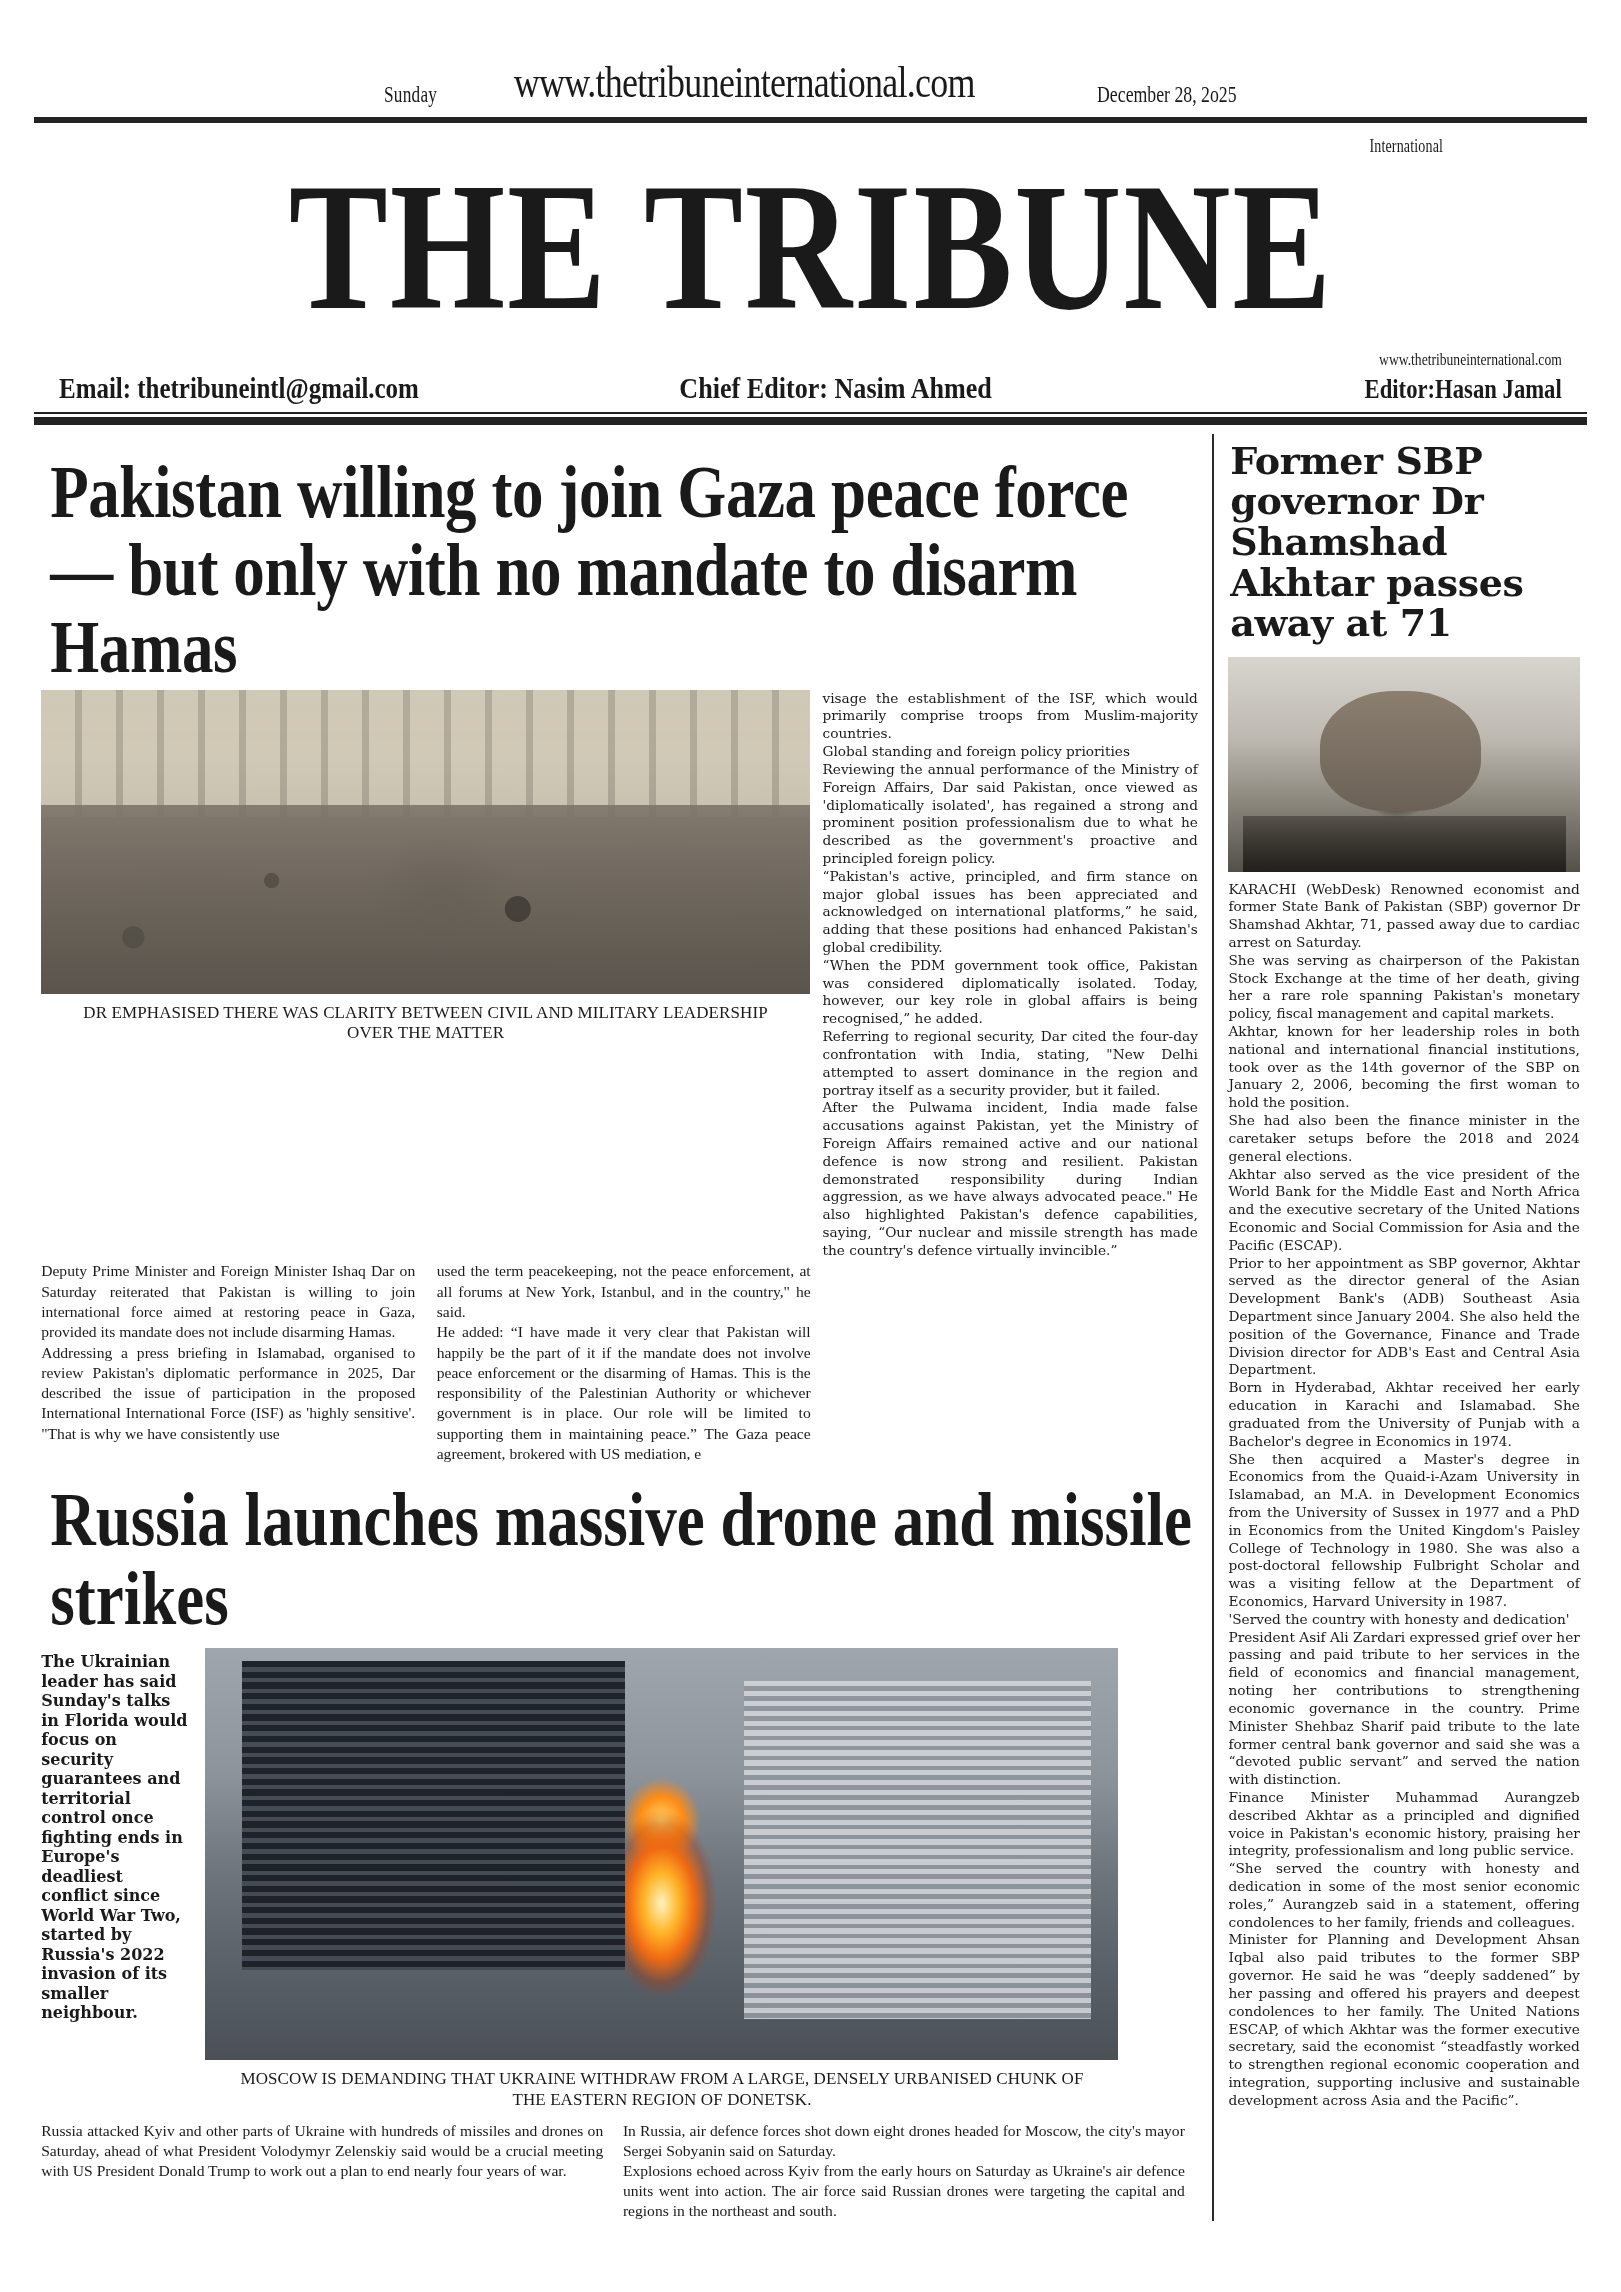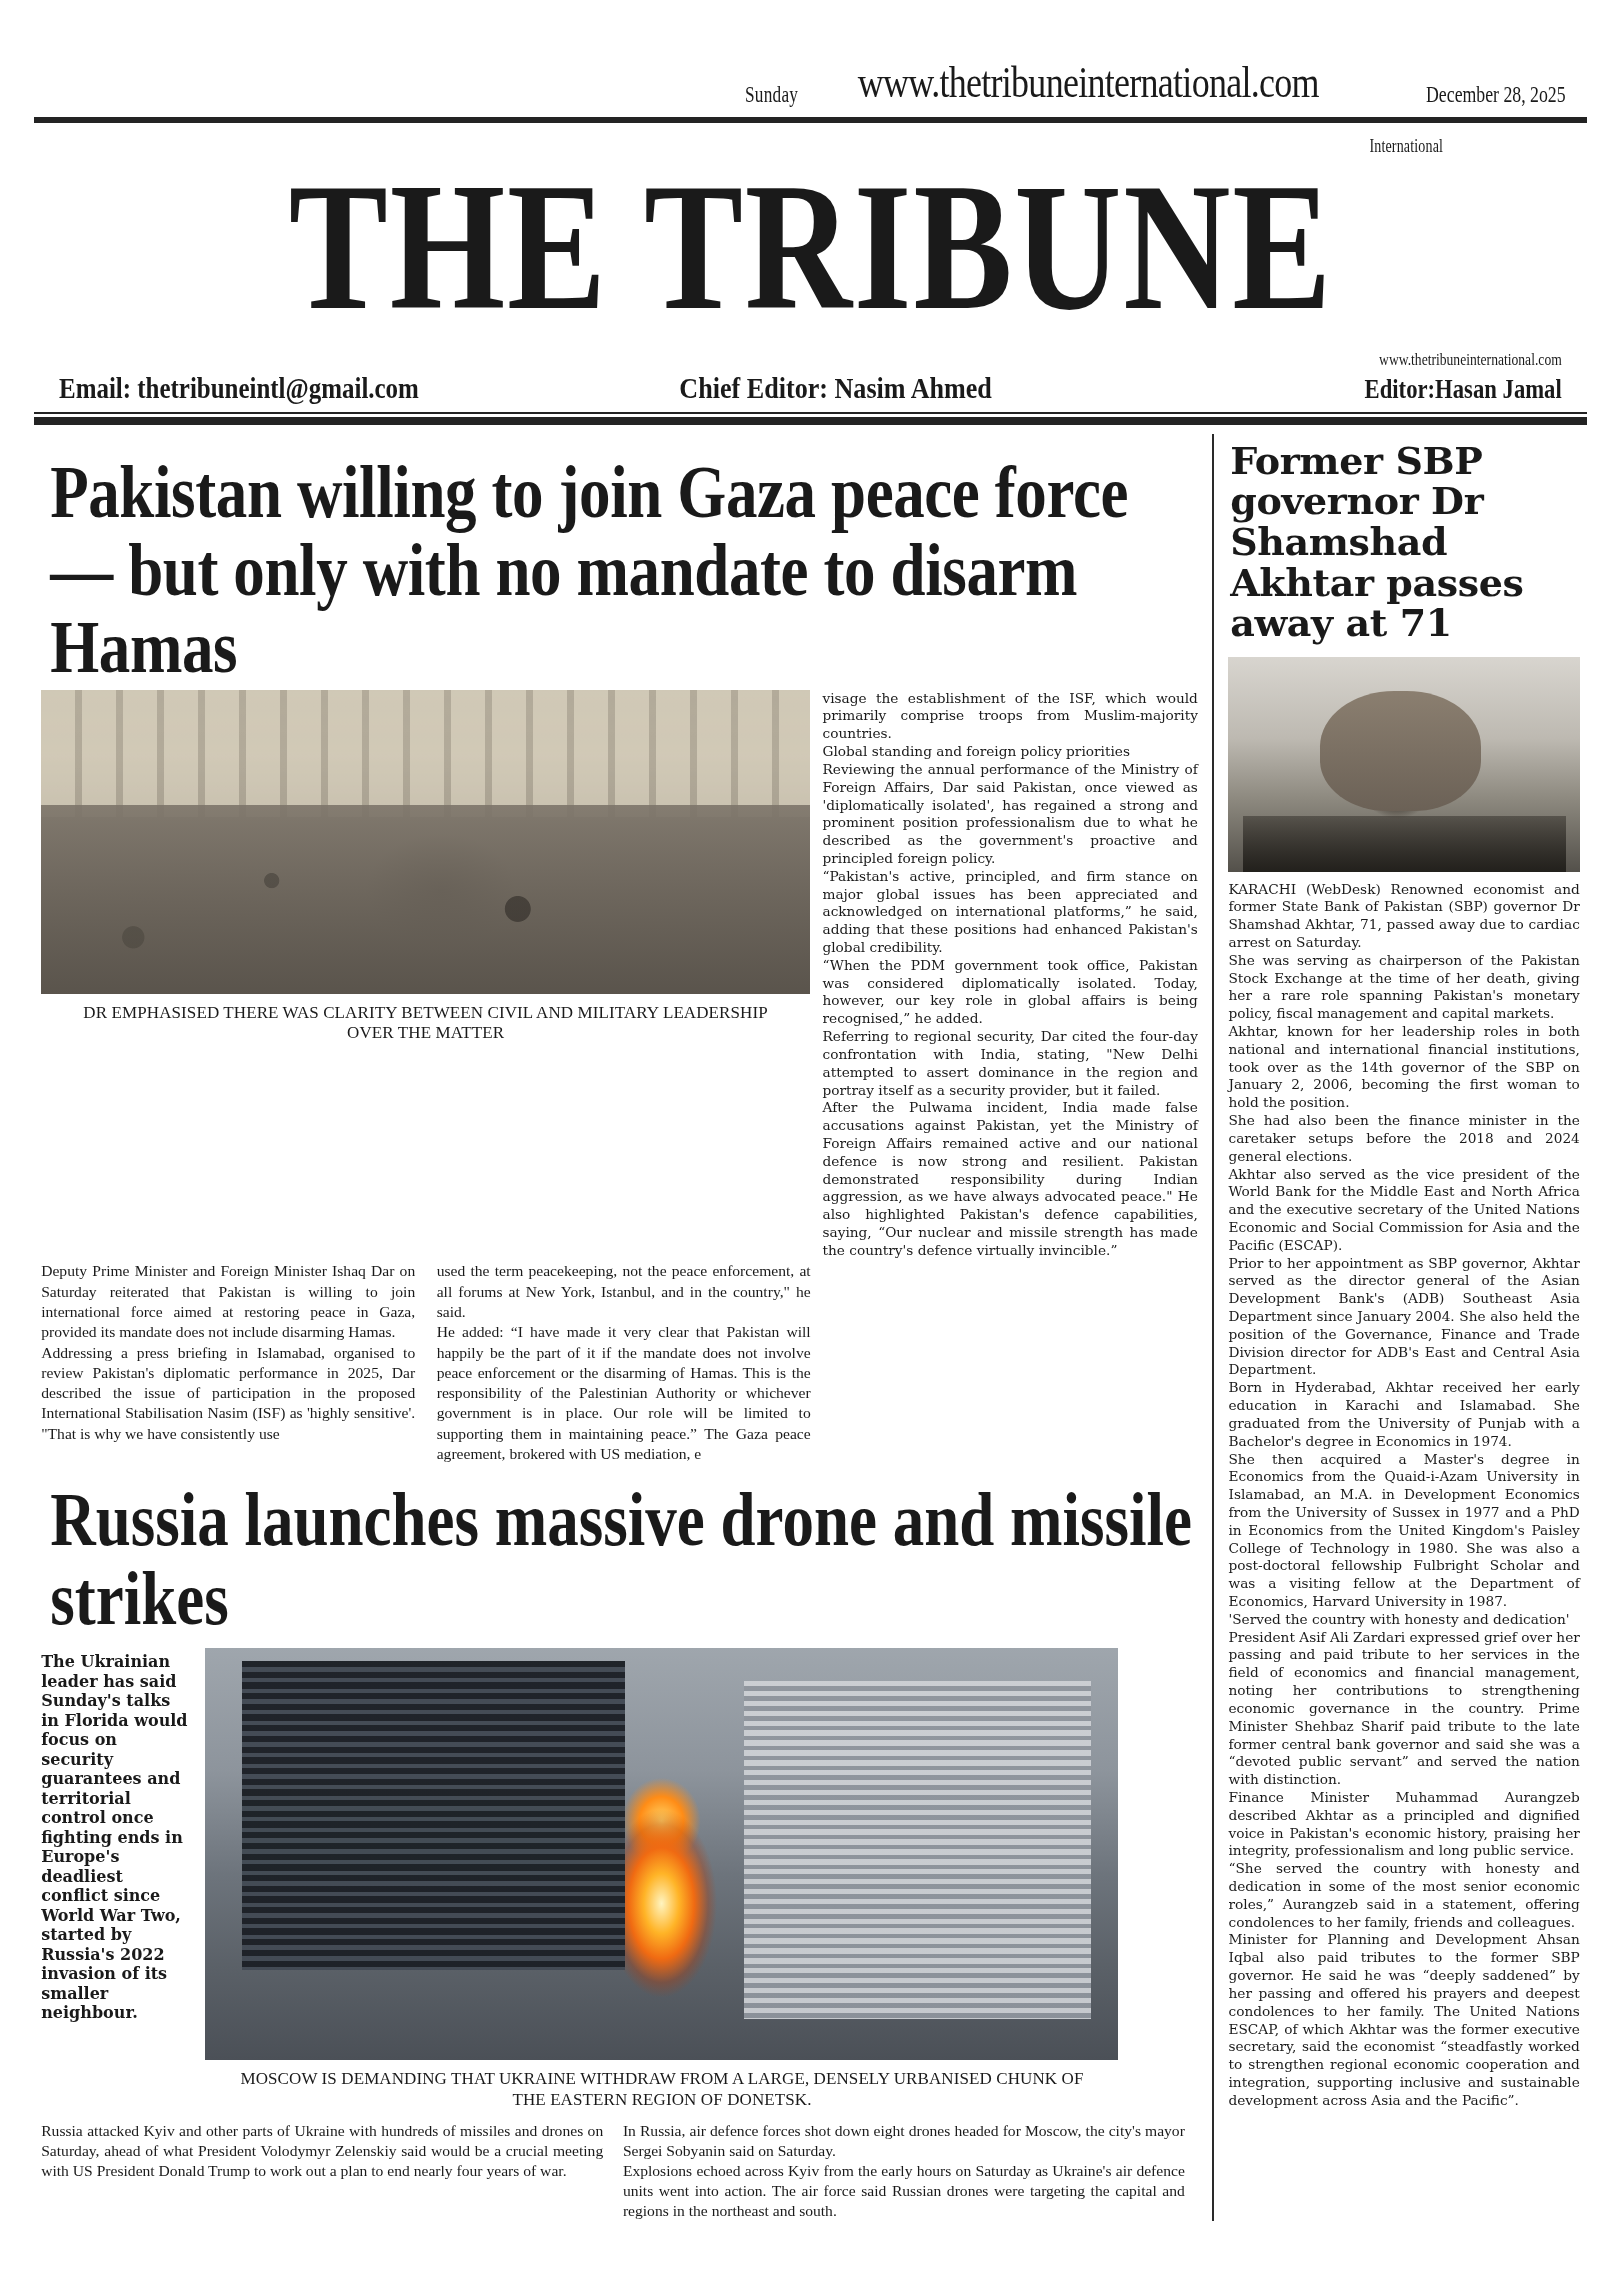--- a/index.html
+++ b/index.html
@@ -16,22 +16,23 @@
     min-height: 2293px;
     position: relative;
     padding: 0 34px 0 34px;
     background: #fff;
   }
 
   
   .topbar {
     display: flex;
     align-items: flex-end;
-    justify-content: flex-end;
+    justify-content: center;
     padding: 56px 21.5px 5.4px 21.5px;
+    gap: 16px;
   }
   .topbar .day {
     font-family: "Liberation Serif", serif;
     font-size: 24px;
     letter-spacing: 0.3px;
     transform: scaleX(0.72);
     transform-origin: left bottom;
     white-space: nowrap;
   }
   .topbar .site {
@@ -376,21 +377,21 @@
                 <span style="display: block;">Referring to regional security, Dar cited the four-day confrontation with India, stating, "New Delhi attempted to assert dominance in the region and portray itself as a security provider, but it failed.</span>
                 <span style="display: block;">After the Pulwama incident, India made false accusations against Pakistan, yet the Ministry of Foreign Affairs remained active and our national defence is now strong and resilient. Pakistan demonstrated responsibility during Indian aggression, as we have always advocated peace." He also highlighted Pakistan's defence capabilities, saying, “Our nuclear and missile strength has made the country's defence virtually invincible.”</span>
               </p>
           </div>
         </div>
 
         <div class="a1-cols">
           <div class="a1-col">
             <p>
                 <span style="display: block;">Deputy Prime Minister and Foreign Minister Ishaq Dar on Saturday reiterated that Pakistan is willing to join international force aimed at restoring peace in Gaza, provided its mandate does not include disarming Hamas.</span>
-                <span style="display: block;">Addressing a press briefing in Islamabad, organised to review Pakistan's diplomatic performance in 2025, Dar described the issue of participation in the proposed International Stabilisation Nasim (ISF) as 'highly sensitive'. "That is why we have consistently use</span>
+                <span style="display: block;">Addressing a press briefing in Islamabad, organised to review Pakistan's diplomatic performance in 2025, Dar described the issue of participation in the proposed International International Force (ISF) as 'highly sensitive'. "That is why we have consistently use</span>
               </p>
           </div>
           <div class="a1-col">
             <p>
                 <span style="display: block;">used the term peacekeeping, not the peace enforcement, at all forums at New York, Istanbul, and in the country," he said.</span>
                 <span style="display: block;">He added: “I have made it very clear that Pakistan will happily be the part of it if the mandate does not involve peace enforcement or the disarming of Hamas. This is the responsibility of the Palestinian Authority or whichever government is in place. Our role will be limited to supporting them in maintaining peace.” The Gaza peace agreement, brokered with US mediation, e</span>
               </p>
           </div>
         </div>
       </div>

